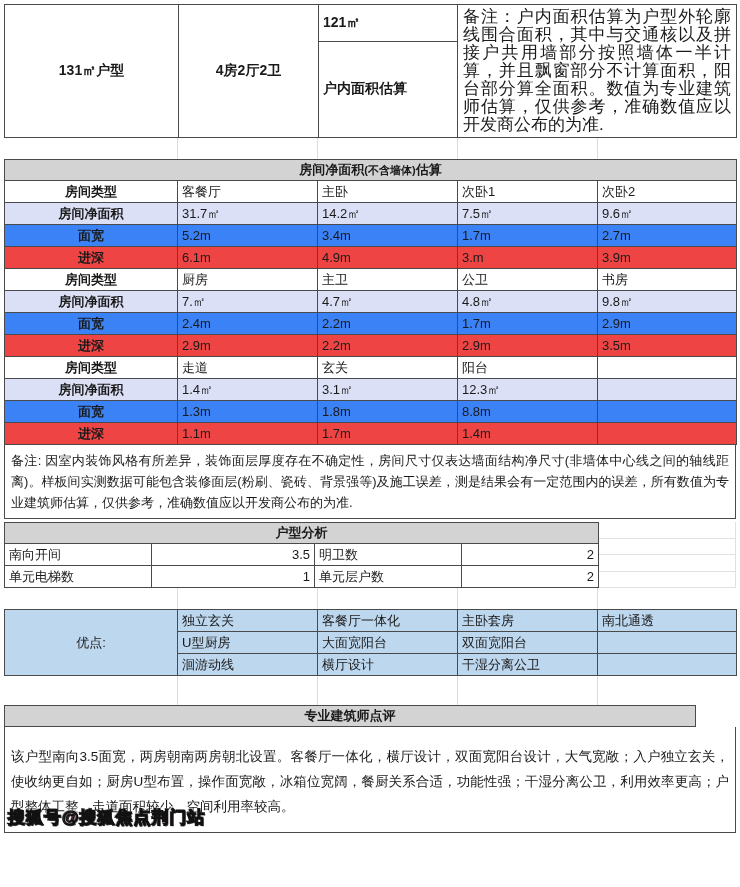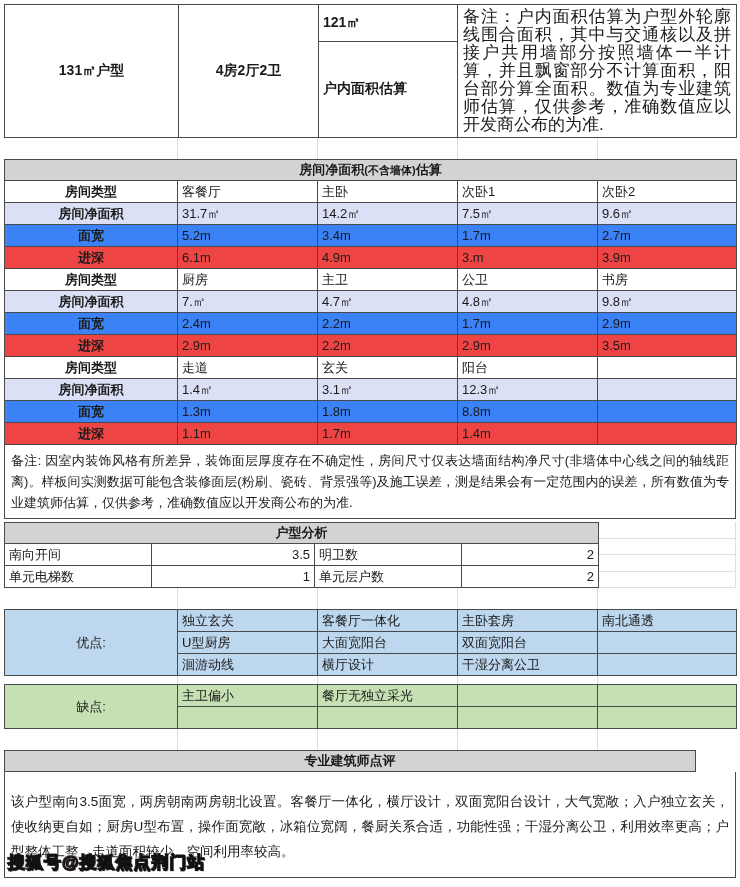--- a/index.html
+++ b/index.html
@@ -309,44 +309,20 @@
         <tr>
           <td></td>
           <td></td>
           <td></td>
           <td></td>
           <td></td>
         </tr>
   </tbody>
     </table>
 
-  <table>
-    <colgroup>
-        <col class="cL">
-        <col class="c1">
-        <col class="c2">
-        <col class="c3">
-        <col class="c4">
-      </colgroup>
-    <tbody>
-        <tr class="cons">
-          <td rowspan="2" class="bigcell">缺点:</td>
-          <td>主卫偏小</td>
-          <td>餐厅无独立采光</td>
-          <td></td>
-          <td></td>
-        </tr>
-    <tr class="cons">
-          <td></td>
-          <td></td>
-          <td></td>
-          <td></td>
-        </tr>
-  </tbody>
-    </table>
 
   <table class="gap">
     <colgroup>
         <col class="cL">
         <col class="c1">
         <col class="c2">
         <col class="c3">
         <col class="c4">
       </colgroup>
     <tbody>

